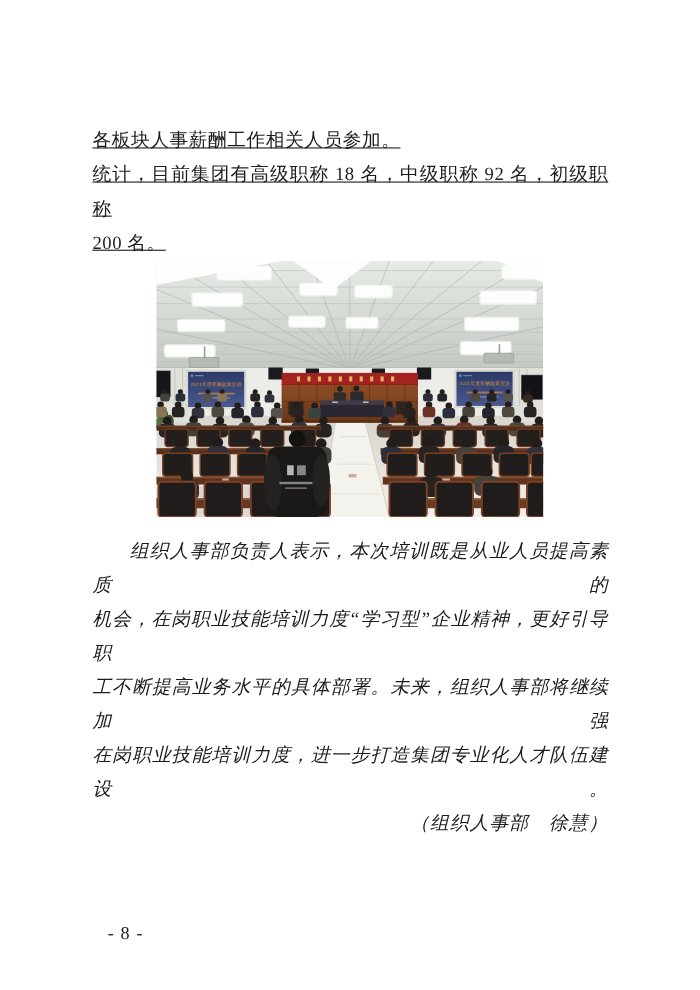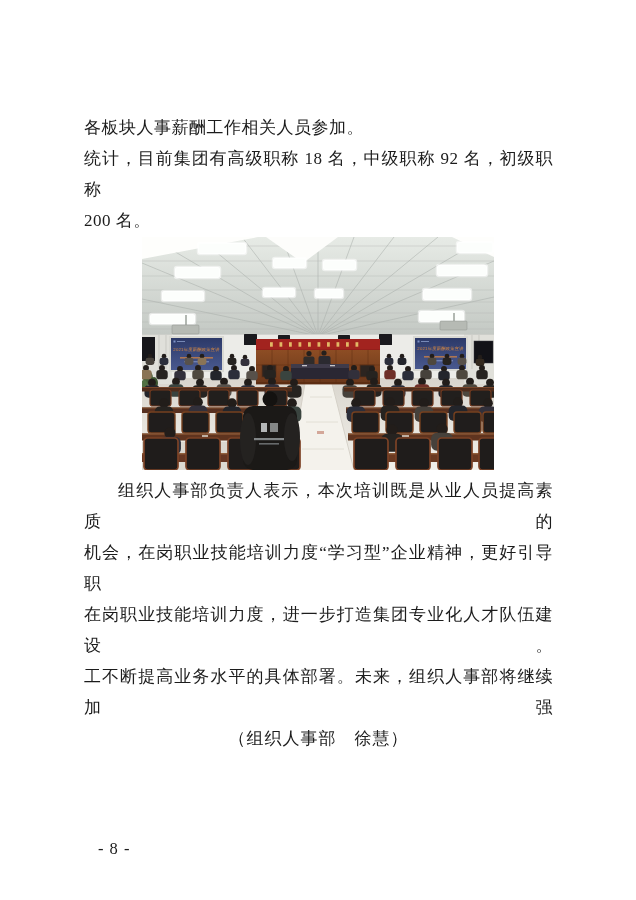--- a/index.html
+++ b/index.html
@@ -13,32 +13,32 @@
   }
   .page { position: absolute; inset: 0; }
 
   .textblock {
     position: absolute;
     left: 84px; width: 469px;
     font-size: 17px;
     line-height: 31px;
     letter-spacing: 0.5px;
   }
-  #para-1-2 { top: 112px; }
-  #para-3 { top: 475px; }
+  #para-1-2 { top: 112px; text-decoration: underline; }
+  #para-3 { top: 485px; font-style: italic; }
 
   .line { white-space: nowrap; }
   .line.full {
     white-space: normal;
     text-align: justify;
     text-align-last: justify;
   }
   .line.indent { padding-left: 34px; }
   .line.full.indent { padding-left: 0; text-indent: 34px; }
-  .line.attribution { text-align: center; letter-spacing: 1px; }
+  .line.attribution { text-align: right; letter-spacing: 1px; }
 
   .photo {
     position: absolute;
     left: 142px; top: 237px;
     width: 352px; height: 233px;
     margin: 0; padding: 0;
     overflow: hidden;
   }
   .photo svg { display: block; }
 
@@ -399,20 +399,20 @@
         <rect x="128" y="186" width="8" height="9" fill="#b2b6b8" opacity="0.7"></rect>
         <rect x="112" y="201" width="30" height="2.2" fill="#9ba0a3" opacity="0.8"></rect>
         <rect x="117" y="206" width="20" height="1.6" fill="#888d90" opacity="0.7"></rect>
       </g>
     </svg>
   </figure>
 
   <div id="para-3" class="textblock">
     <div class="line full indent">组织人事部负责人表示，本次培训既是从业人员提高素质的</div>
     <div class="line full">机会，在岗职业技能培训力度“学习型”企业精神，更好引导职</div>
+    <div class="line full">工不断提高业务水平的具体部署。未来，组织人事部将继续加强</div>
     <div class="line full">在岗职业技能培训力度，进一步打造集团专业化人才队伍建设。</div>
-    <div class="line full">工不断提高业务水平的具体部署。未来，组织人事部将继续加强</div>
     <div class="line attribution">（组织人事部　徐慧）</div>
   </div>
 
   <div class="page-number">- 8 -</div>
 
 </div>
 
 </body></html>

